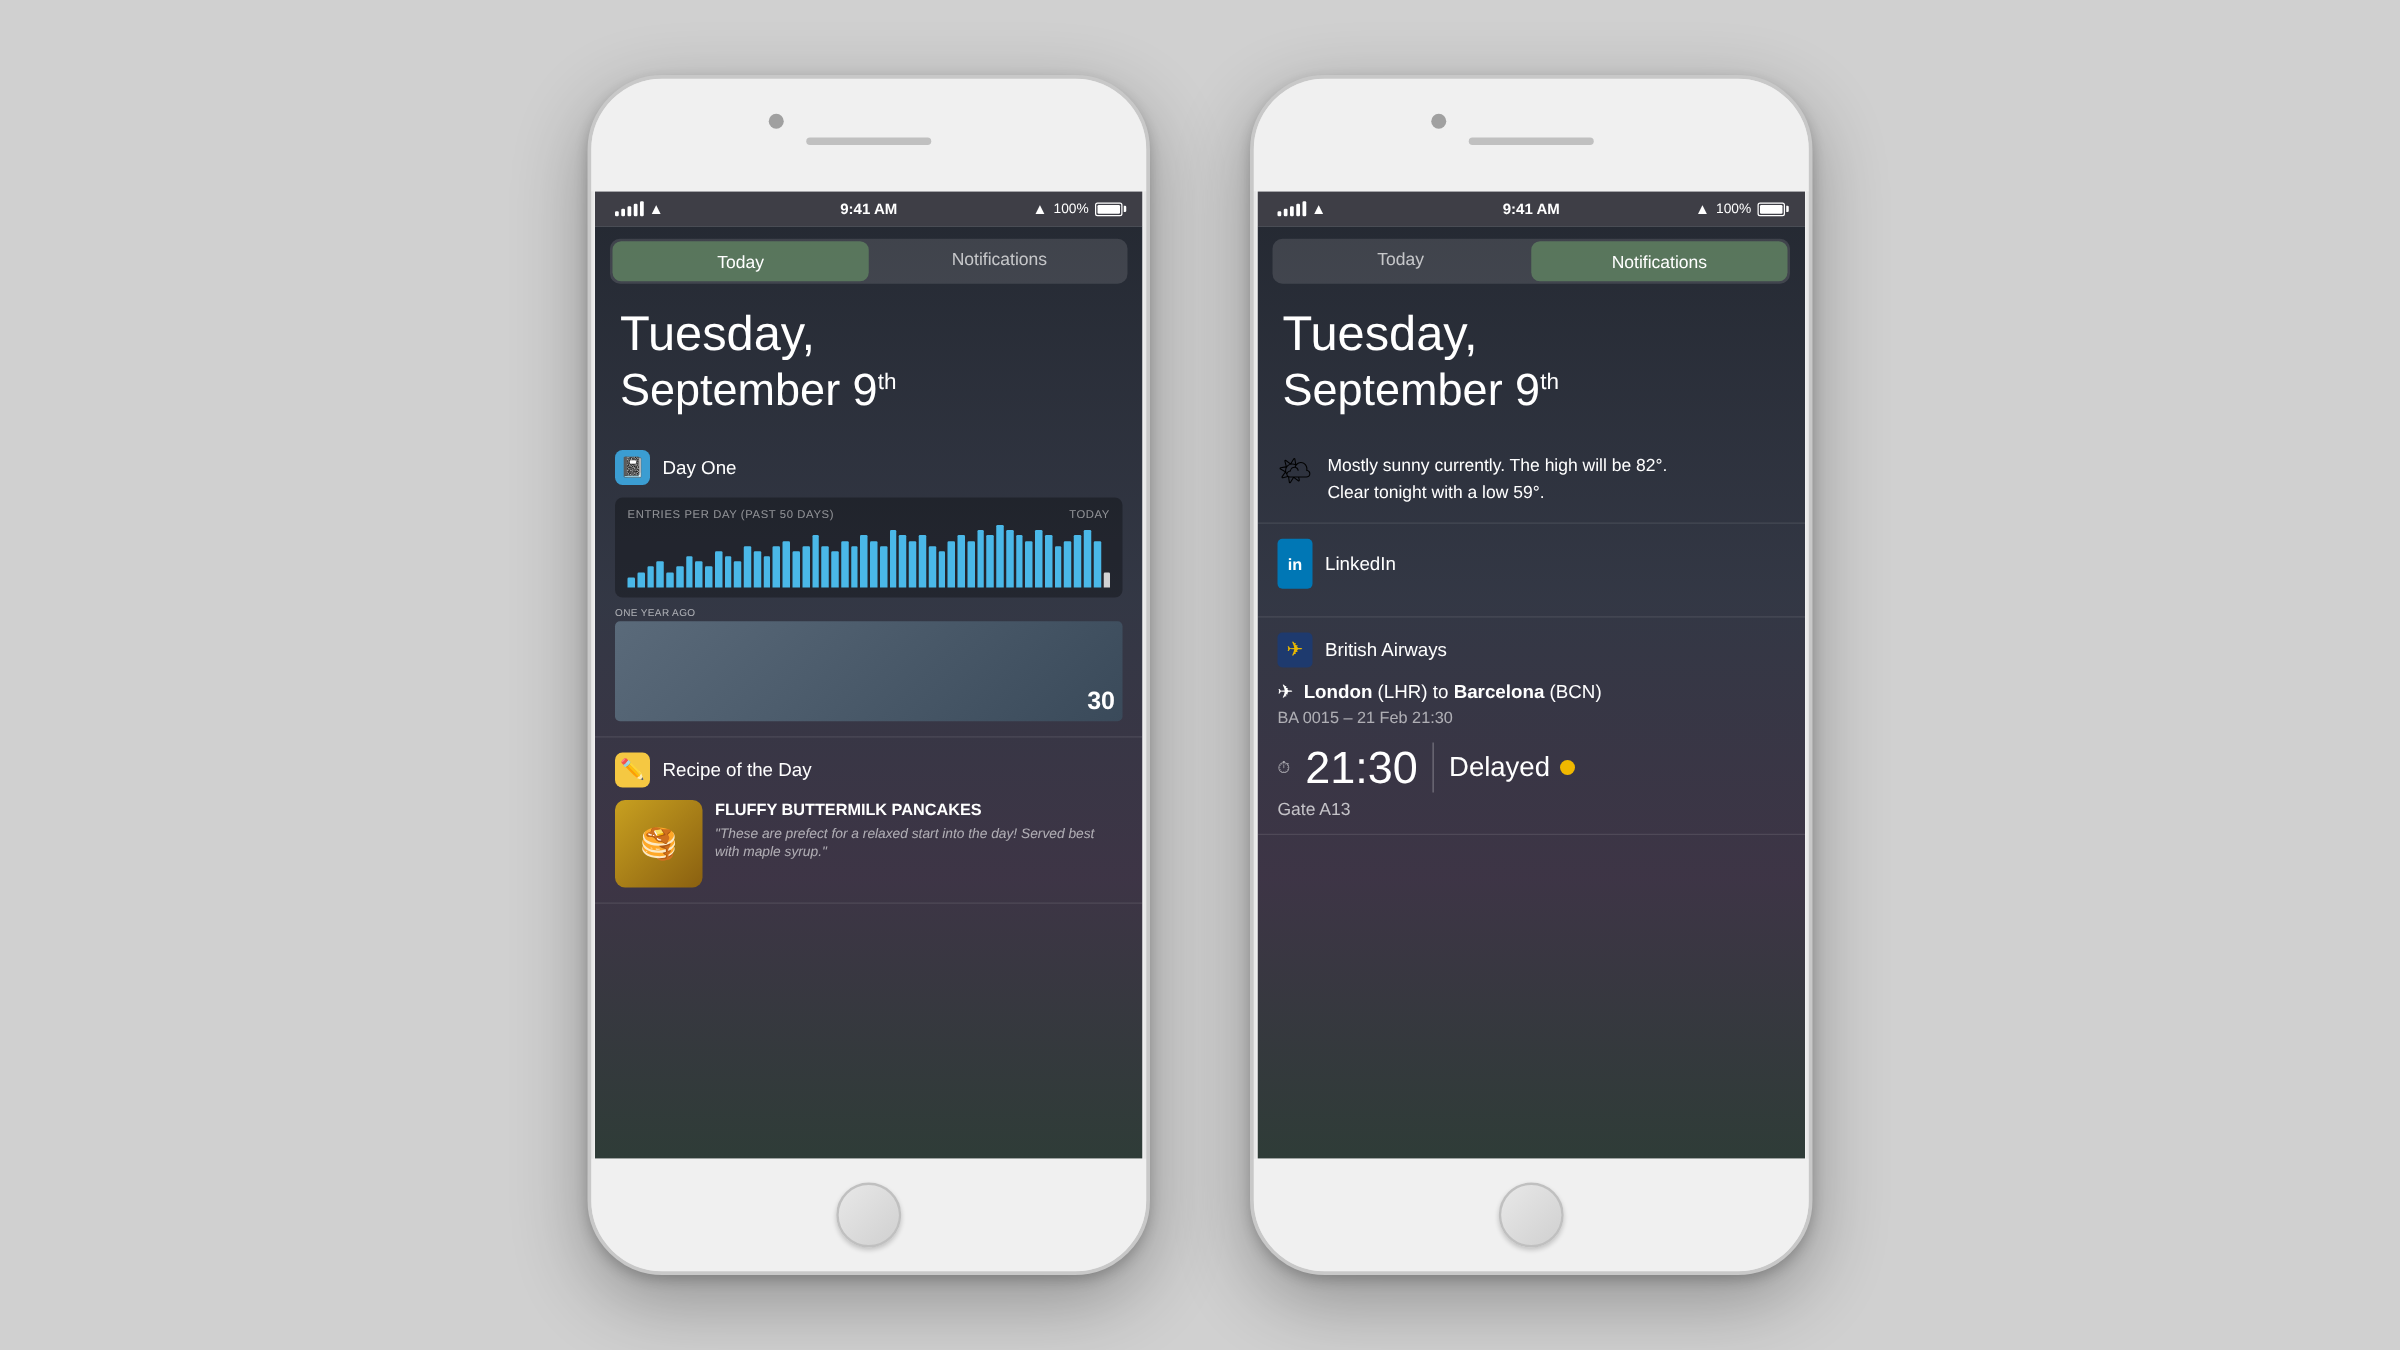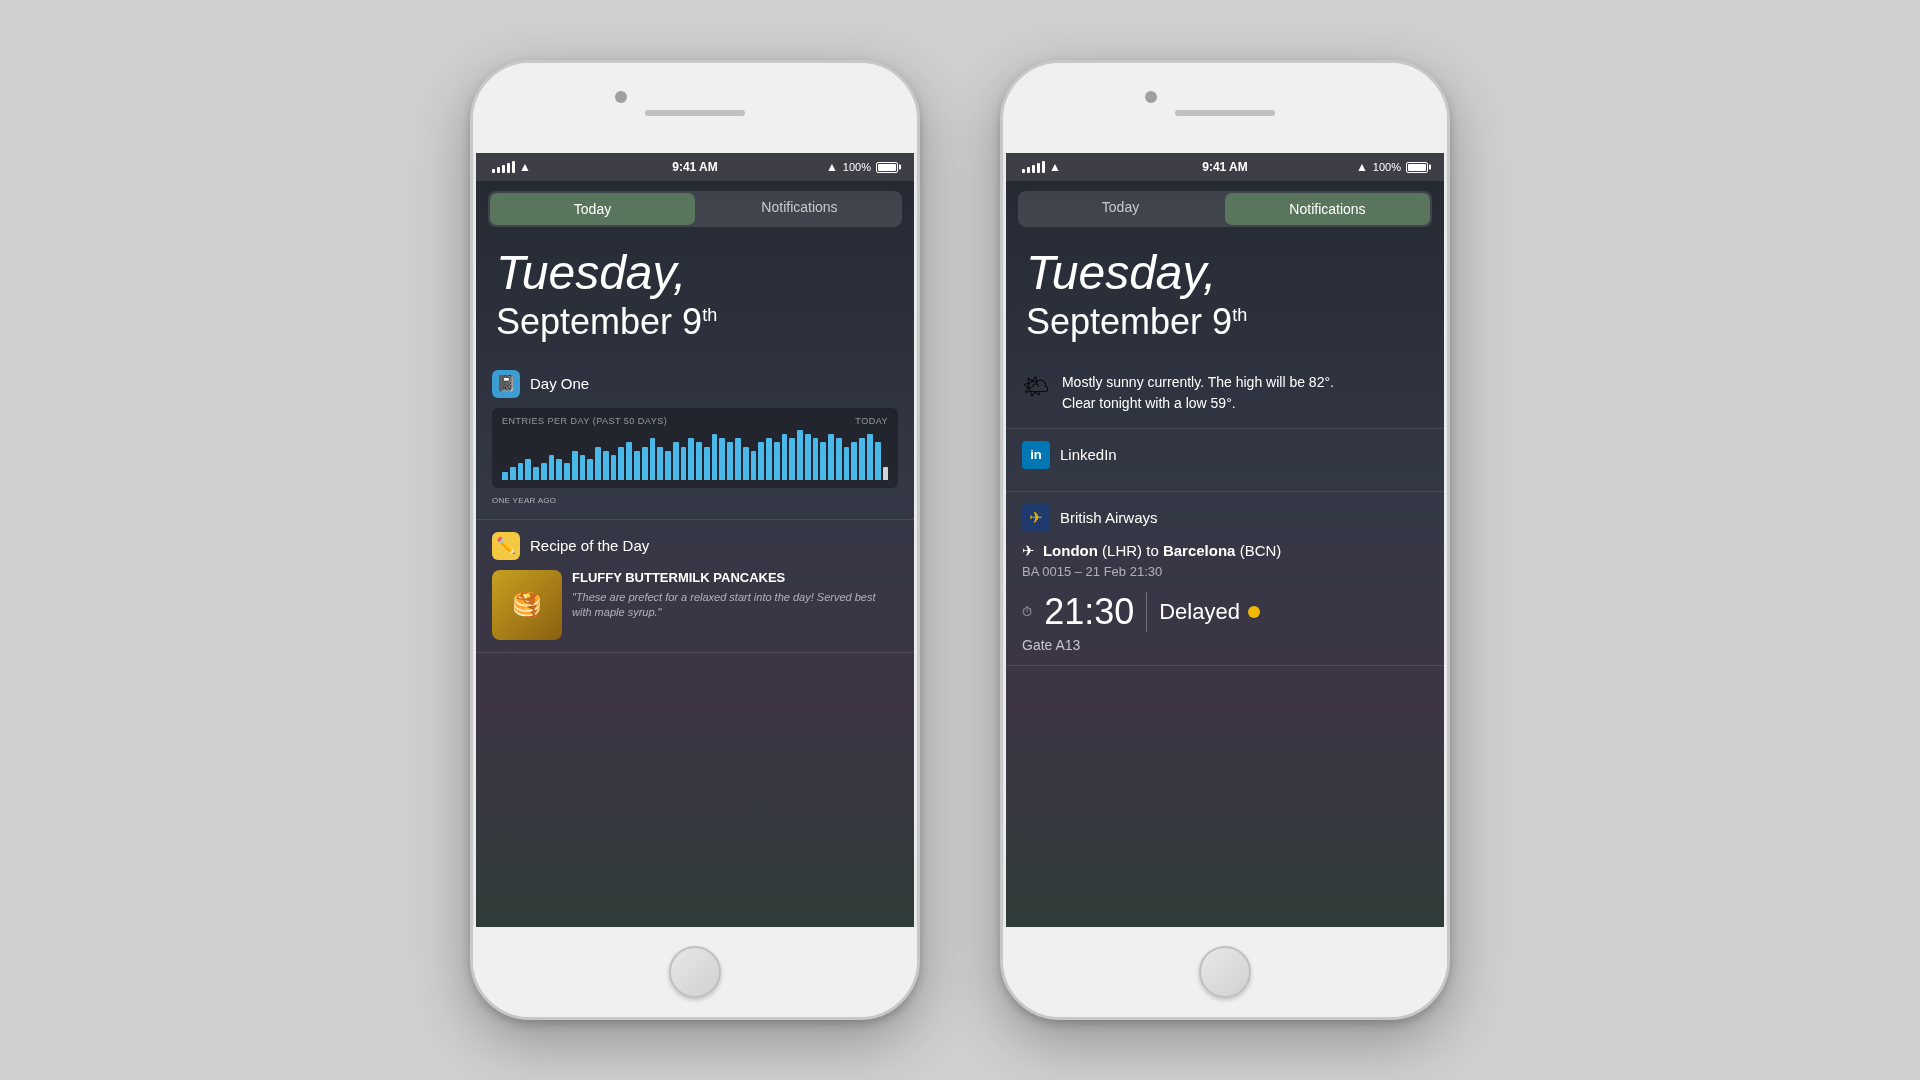--- a/index.html
+++ b/index.html
@@ -177,25 +177,24 @@
       margin: 2px;
     }
 
     
     .date-heading {
       padding: 20px 20px 15px;
       flex-shrink: 0;
     }
 
     .date-heading .day {
-      font-size: 48px;
+      font-size: 39px;
       font-weight: 300;
       color: white;
       line-height: 1.1;
-      font-style: italic;
     }
 
     .date-heading .date-line {
       font-size: 36px;
       font-weight: 300;
       color: white;
       line-height: 1.2;
     }
 
     .date-heading .date-line sup {
@@ -400,21 +399,21 @@
 
     .linkedin-header {
       display: flex;
       align-items: center;
       gap: 10px;
       margin-bottom: 10px;
     }
 
     .linkedin-icon {
       width: 28px;
-      height: 28px;
+      height: 40px;
       background: #0077b5;
       border-radius: 4px;
       display: flex;
       align-items: center;
       justify-content: center;
       color: white;
       font-size: 13px;
       font-weight: 700;
     }
 
@@ -691,20 +690,23 @@
                 <div class="bar" style="height: 83.3333%;"></div>
                 <div class="bar" style="height: 91.6667%;"></div>
                 <div class="bar" style="height: 75%;"></div>
                 <div class="bar today" style="height: 25%;"></div>
               </div>
           </div>
 
           <div class="photos-row">
             <div class="photo-block">
               <div class="photo-label">One Year Ago</div>
+              <div class="photo-placeholder photo-1">
+                <div class="photo-number">30</div>
+              </div>
             </div>
           </div>
         </div>
 
         <div class="widget">
           <div class="widget-header">
             <div class="widget-icon recipe">✏️</div>
             <span class="widget-title">Recipe of the Day</span>
           </div>
           <div class="recipe-content">

